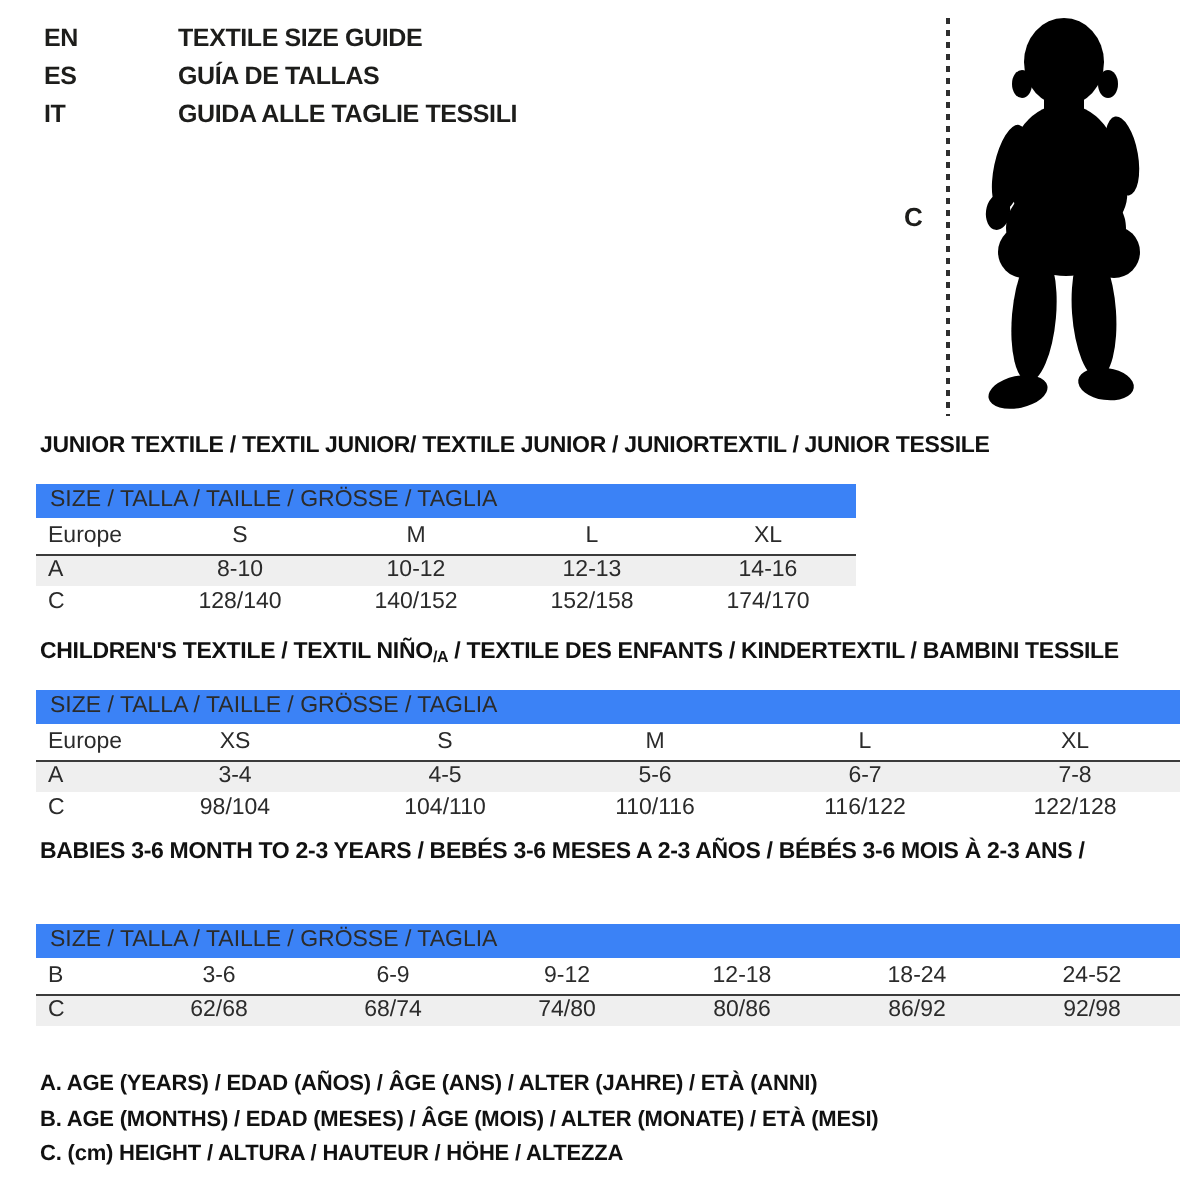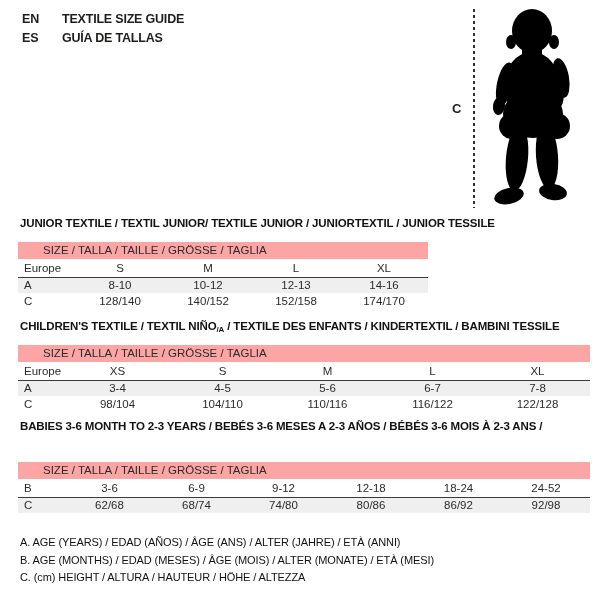--- a/index.html
+++ b/index.html
@@ -7,21 +7,21 @@
   body {
     position:relative;
     background:#ffffff;
     font-family:"Liberation Sans", sans-serif;
     color:#1d1d1b;
     overflow:hidden;
   }
 
   
   .lang-block { position:absolute; left:22px; top:10px; }
-  .lang-row { display:flex; line-height:19px; font-weight:bold; font-size:12.5px; letter-spacing:-0.2px; }
+  .lang-row { display:flex; line-height:19px; font-weight:bold; font-size:12.5px; letter-spacing:-0.2px;gap:27px; }
   .lang-code { width:40px; flex:0 0 40px; }
   .lang-name { white-space:nowrap; }
 
   
   .dash-line {
     position:absolute; left:473px; top:9px; width:2px; height:199px;
     background:repeating-linear-gradient(to bottom, #2e2e2e 0 3px, transparent 3px 6px);
   }
   .measure-c { position:absolute; left:452px; top:101px; font-weight:bold; font-size:13px; }
   .baby-svg { position:absolute; left:484px; top:4px; }
@@ -36,47 +36,51 @@
   #t3-title { top:419px; line-height:15px; white-space:normal; width:560px; }
   .sub-a { font-size:8px; vertical-align:-2px; }
 
   
   .tbl { position:absolute; left:18px; }
   #t1 { top:242px; width:410px; }
   #t2 { top:345px; width:572px; }
   #t3 { top:462px; width:572px; }
 
   .size-bar {
-    background:#fca5a5; height:17px; line-height:17px; padding-left:25px;
+    background:#3b82f6; height:17px; line-height:17px; padding-left:7px;
     font-size:11.5px; color:#2b2b2b; margin-bottom:1px; white-space:nowrap;
   }
   table { border-collapse:collapse; table-layout:fixed; width:100%; font-size:11.5px; color:#2b2b2b; }
   td { height:16px; text-align:center; padding:0; white-space:nowrap; overflow:hidden; }
   td.lbl { text-align:left; padding-left:6px; }
   tr.first td { border-bottom:1.5px solid #3b3b3b; height:17px; }
   tr.stripe { background:#efefef; }
 
   
   .notes {
     position:absolute; left:20px; top:534px;
-    font-weight:normal; font-size:11px; line-height:17.5px;
+    font-weight:bold; font-size:11px; line-height:17.5px;
     letter-spacing:-0.1px; color:#111111;
   }
 </style>
 </head>
 <body>
 
 <div class="lang-block">
   <div class="lang-row">
     <span class="lang-code">EN</span>
     <span class="lang-name">TEXTILE SIZE GUIDE</span>
   </div>
   <div class="lang-row">
     <span class="lang-code">ES</span>
     <span class="lang-name">GUÍA DE TALLAS</span>
+  </div>
+  <div class="lang-row">
+    <span class="lang-code">IT</span>
+    <span class="lang-name">GUIDA ALLE TAGLIE TESSILI</span>
   </div>
 </div>
 
 <div class="dash-line"></div>
 <div class="measure-c">C</div>
 <svg class="baby-svg" width="104" height="208" viewBox="0 0 104 208" xmlns="http://www.w3.org/2000/svg">
   <g fill="#000000">
 
     <ellipse cx="48" cy="27" rx="20" ry="22"></ellipse>
     <ellipse cx="27" cy="38" rx="5" ry="7"></ellipse>

